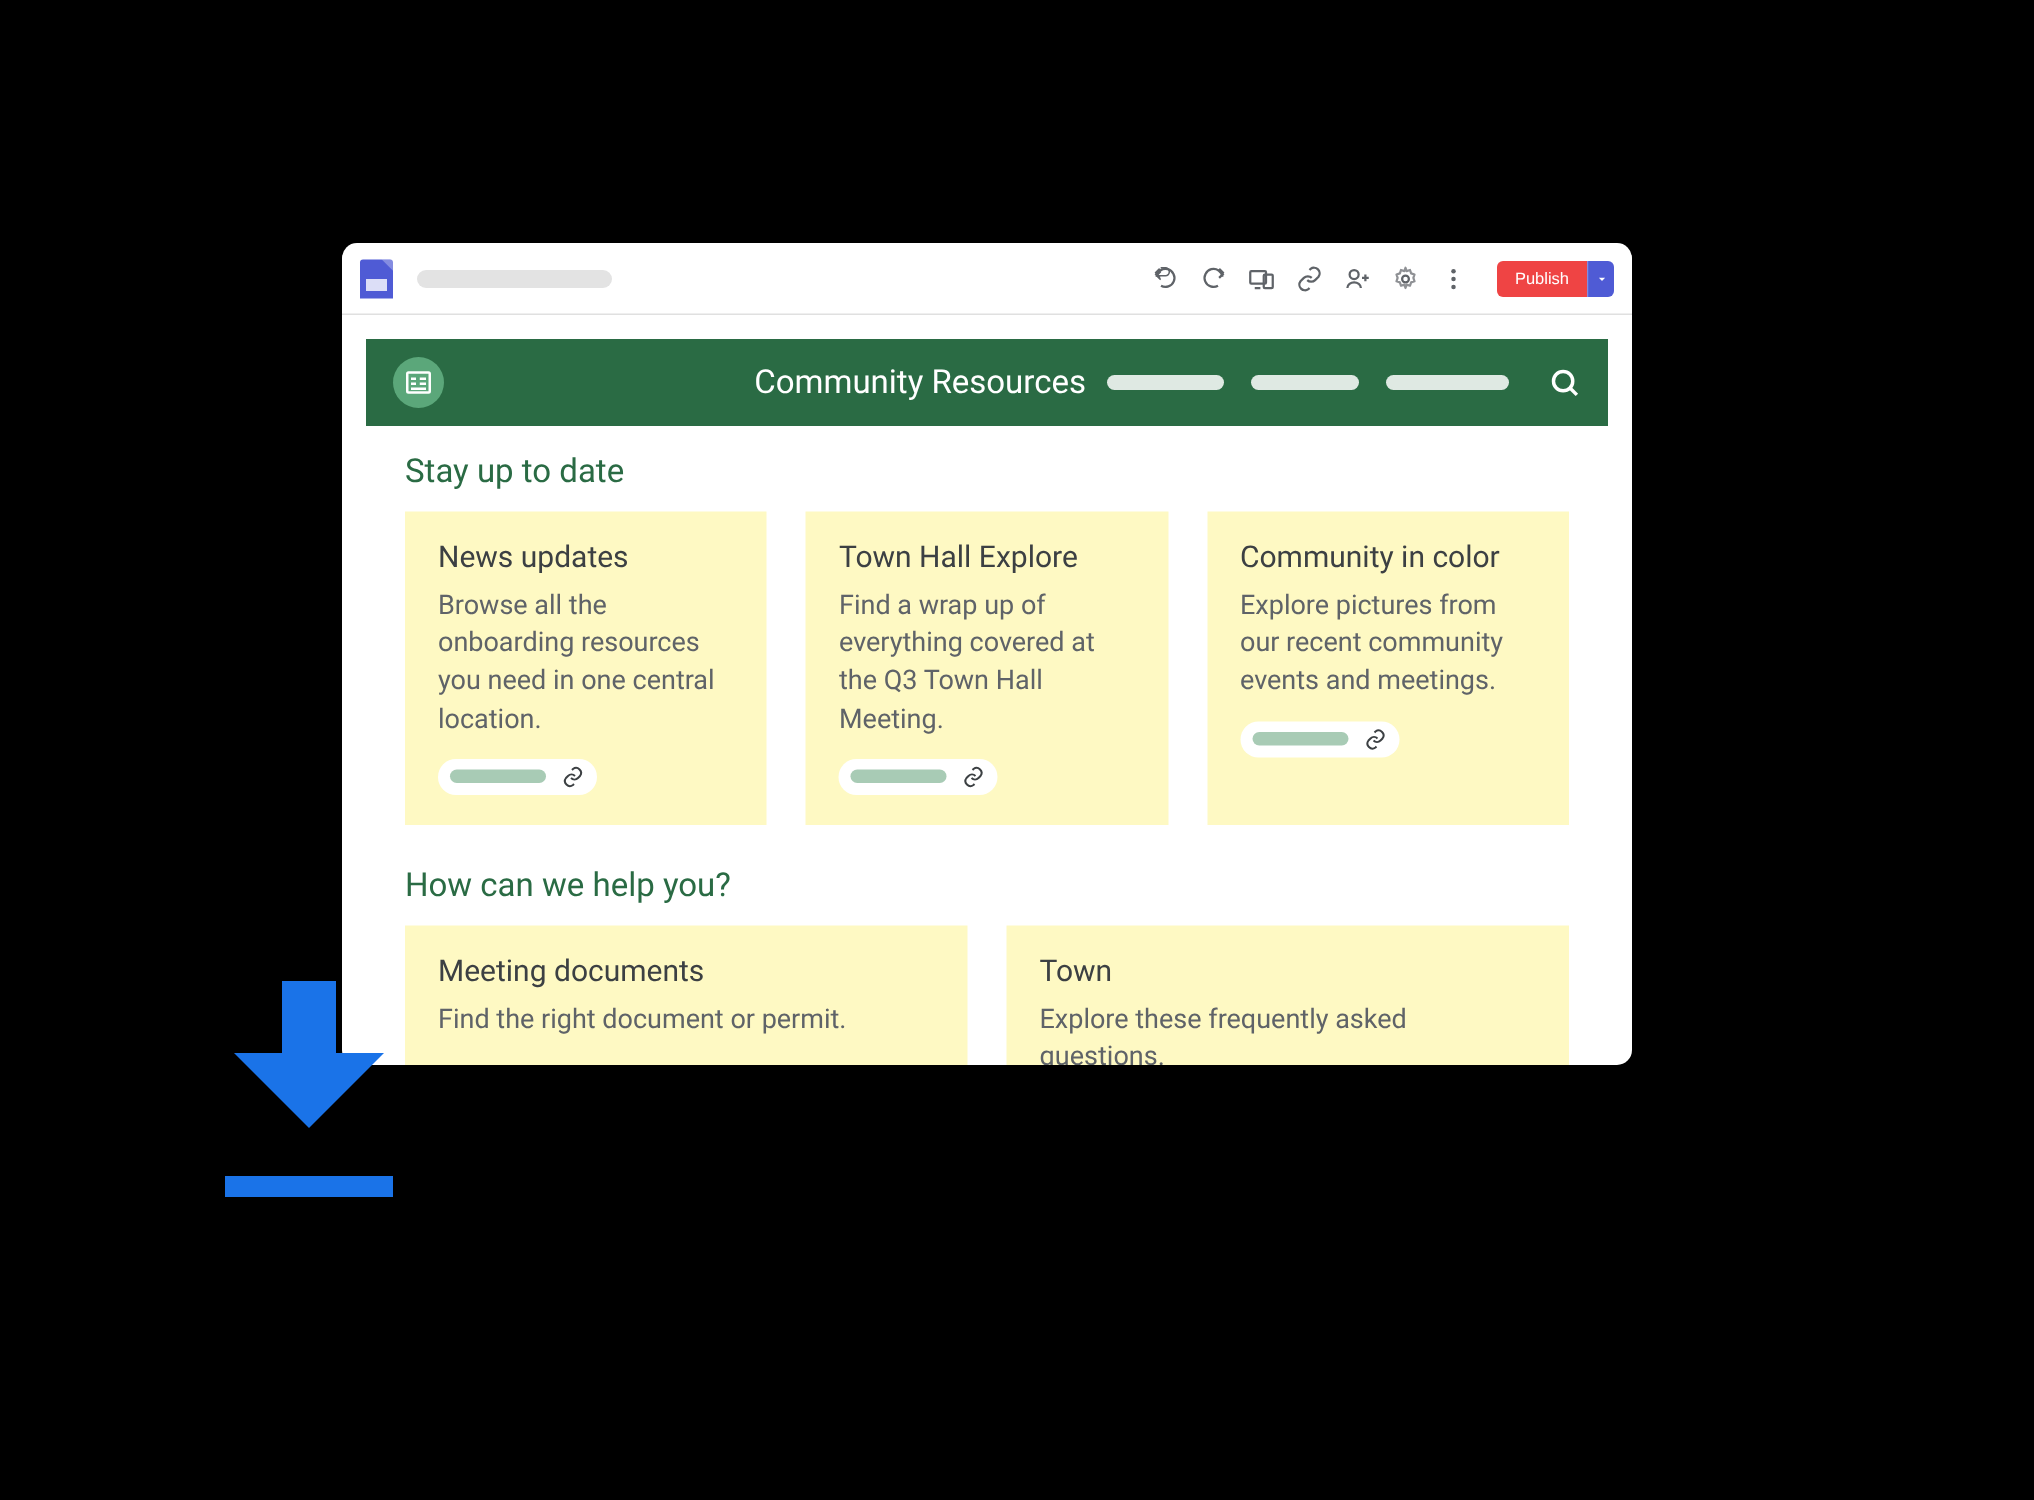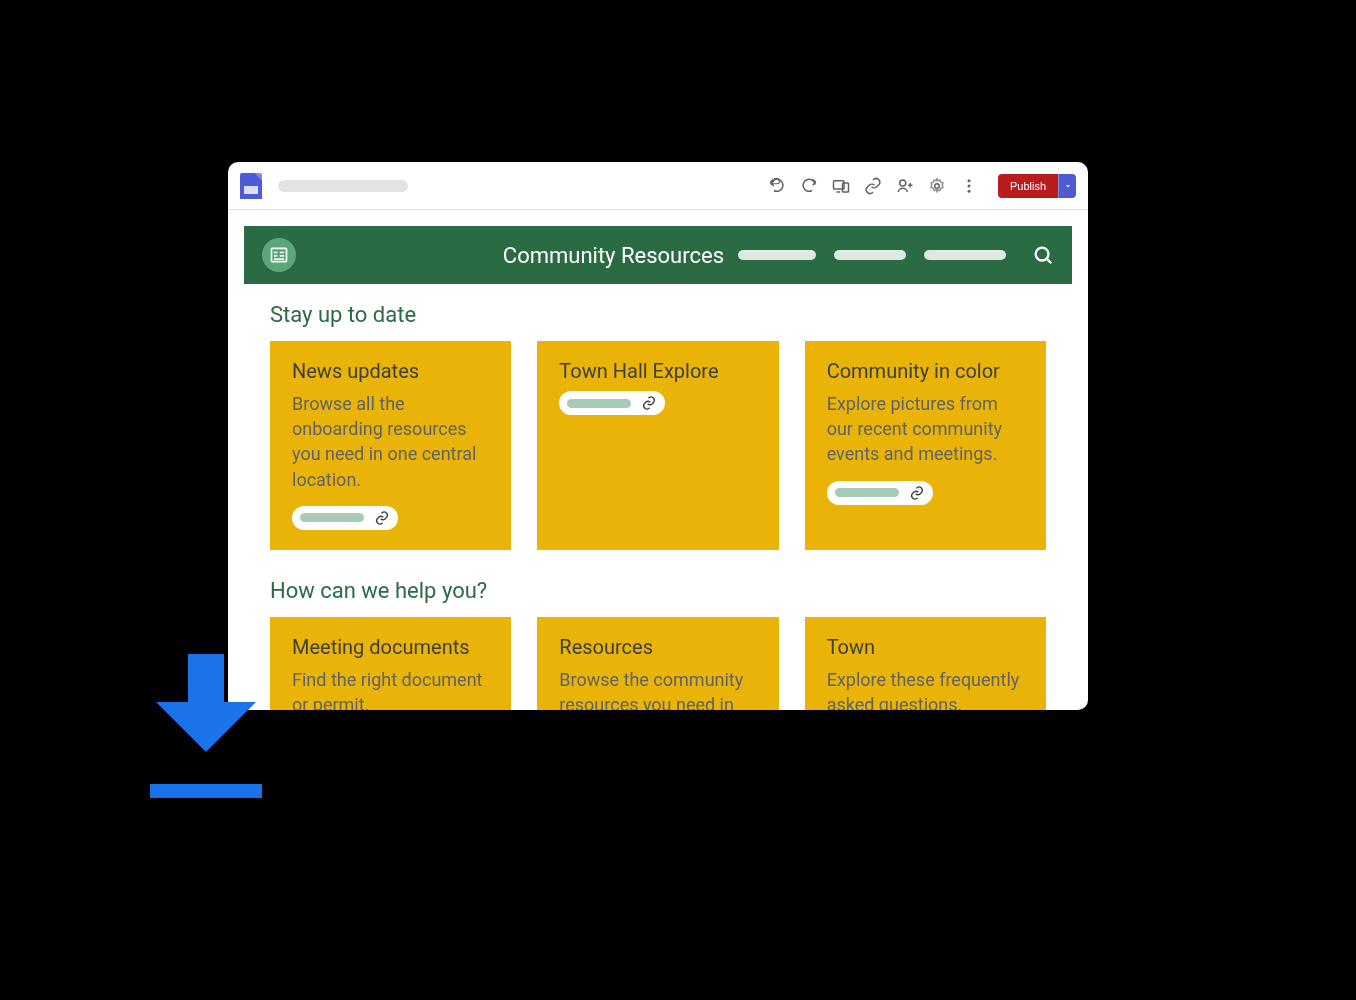--- a/index.html
+++ b/index.html
@@ -76,21 +76,21 @@
       height: 18px;
       color: #5f6368;
       display: flex;
       align-items: center;
       justify-content: center;
     }
     .publish-group {
       display: flex;
     }
     .publish-btn {
-      background: #b91c1c;
+      background: #ef4444;
       color: #fff;
       font-size: 11px;
       font-weight: 500;
       padding: 6px 12px;
       border-radius: 4px 0 0 4px;
       border: none;
       cursor: pointer;
     }
     .publish-dropdown {
       background: #4f5bd5;
@@ -160,21 +160,21 @@
       font-weight: 400;
       margin-bottom: 14px;
     }
     .card-row {
       display: flex;
       gap: 26px;
       margin-bottom: 28px;
     }
     .card {
       flex: 1;
-      background: #eab308;
+      background: #fef9c3;
       padding: 18px 22px 20px;
       min-height: 150px;
     }
     .card.small {
       min-height: auto;
     }
     .card-title {
       font-size: 20px;
       color: #3c4043;
       margin-bottom: 8px;
@@ -318,20 +318,21 @@
             <span class="link-chip-icon">
               <svg viewBox="0 0 24 24" width="16" height="16" fill="none" stroke="currentColor" stroke-width="2">
                   <path d="M10 13a5 5 0 0 0 7 0l2-2a5 5 0 0 0-7-7l-1 1"></path>
                   <path d="M14 11a5 5 0 0 0-7 0l-2 2a5 5 0 0 0 7 7l1-1"></path>
                 </svg>
             </span>
           </div>
         </div>
         <div class="card">
           <div class="card-title">Town Hall Explore</div>
+          <div class="card-desc">Find a wrap up of everything covered at the Q3 Town Hall Meeting.</div>
           <div class="link-chip">
             <div class="link-chip-text"></div>
             <span class="link-chip-icon">
               <svg viewBox="0 0 24 24" width="16" height="16" fill="none" stroke="currentColor" stroke-width="2">
                   <path d="M10 13a5 5 0 0 0 7 0l2-2a5 5 0 0 0-7-7l-1 1"></path>
                   <path d="M14 11a5 5 0 0 0-7 0l-2 2a5 5 0 0 0 7 7l1-1"></path>
                 </svg>
             </span>
           </div>
         </div>
@@ -350,24 +351,20 @@
         </div>
       </div>
 
       <div class="section-title">How can we help you?</div>
       <div class="card-row">
         <div class="card small">
           <div class="card-title">Meeting documents</div>
           <div class="card-desc">Find the right document or permit.</div>
         </div>
         <div class="card small">
-          <div class="card-title">Resources</div>
-          <div class="card-desc">Browse the community resources you need in one central location.</div>
-        </div>
-        <div class="card small">
           <div class="card-title">Town</div>
           <div class="card-desc">Explore these frequently asked questions.</div>
         </div>
       </div>
     </div>
   </div>
 </div>
 
 <div class="download-icon">
   <svg viewBox="0 0 112 144" width="112" height="144">

